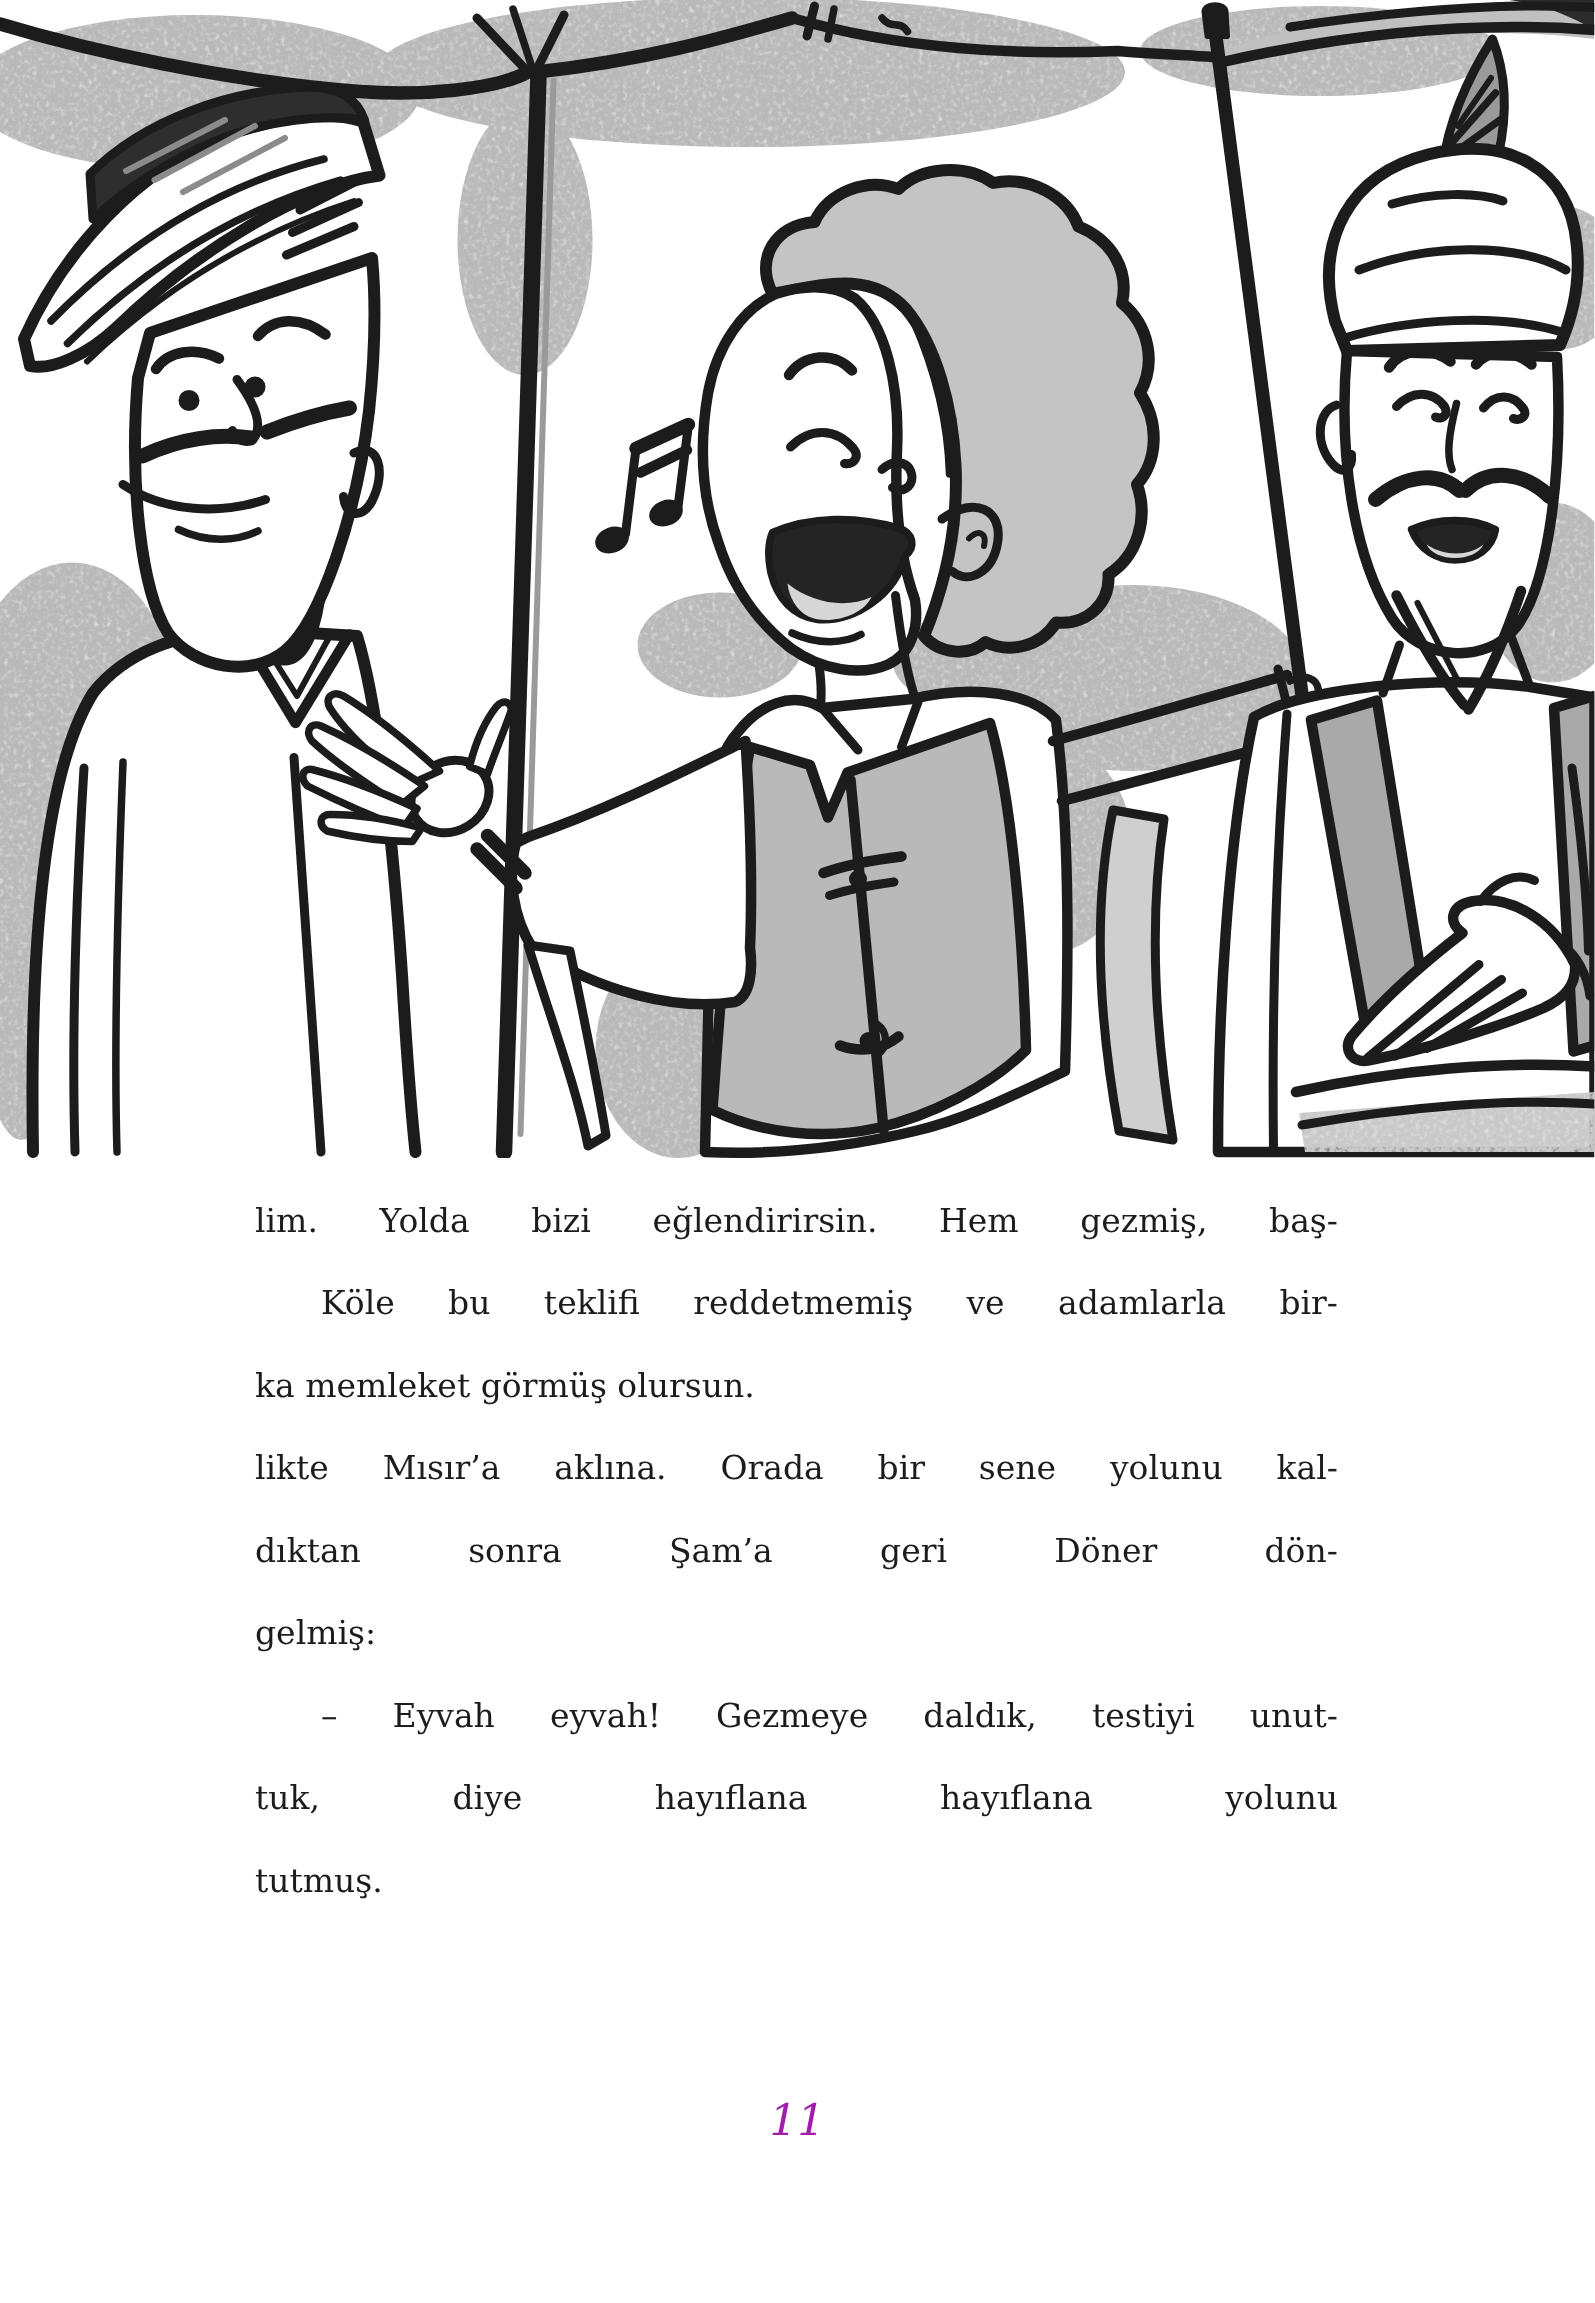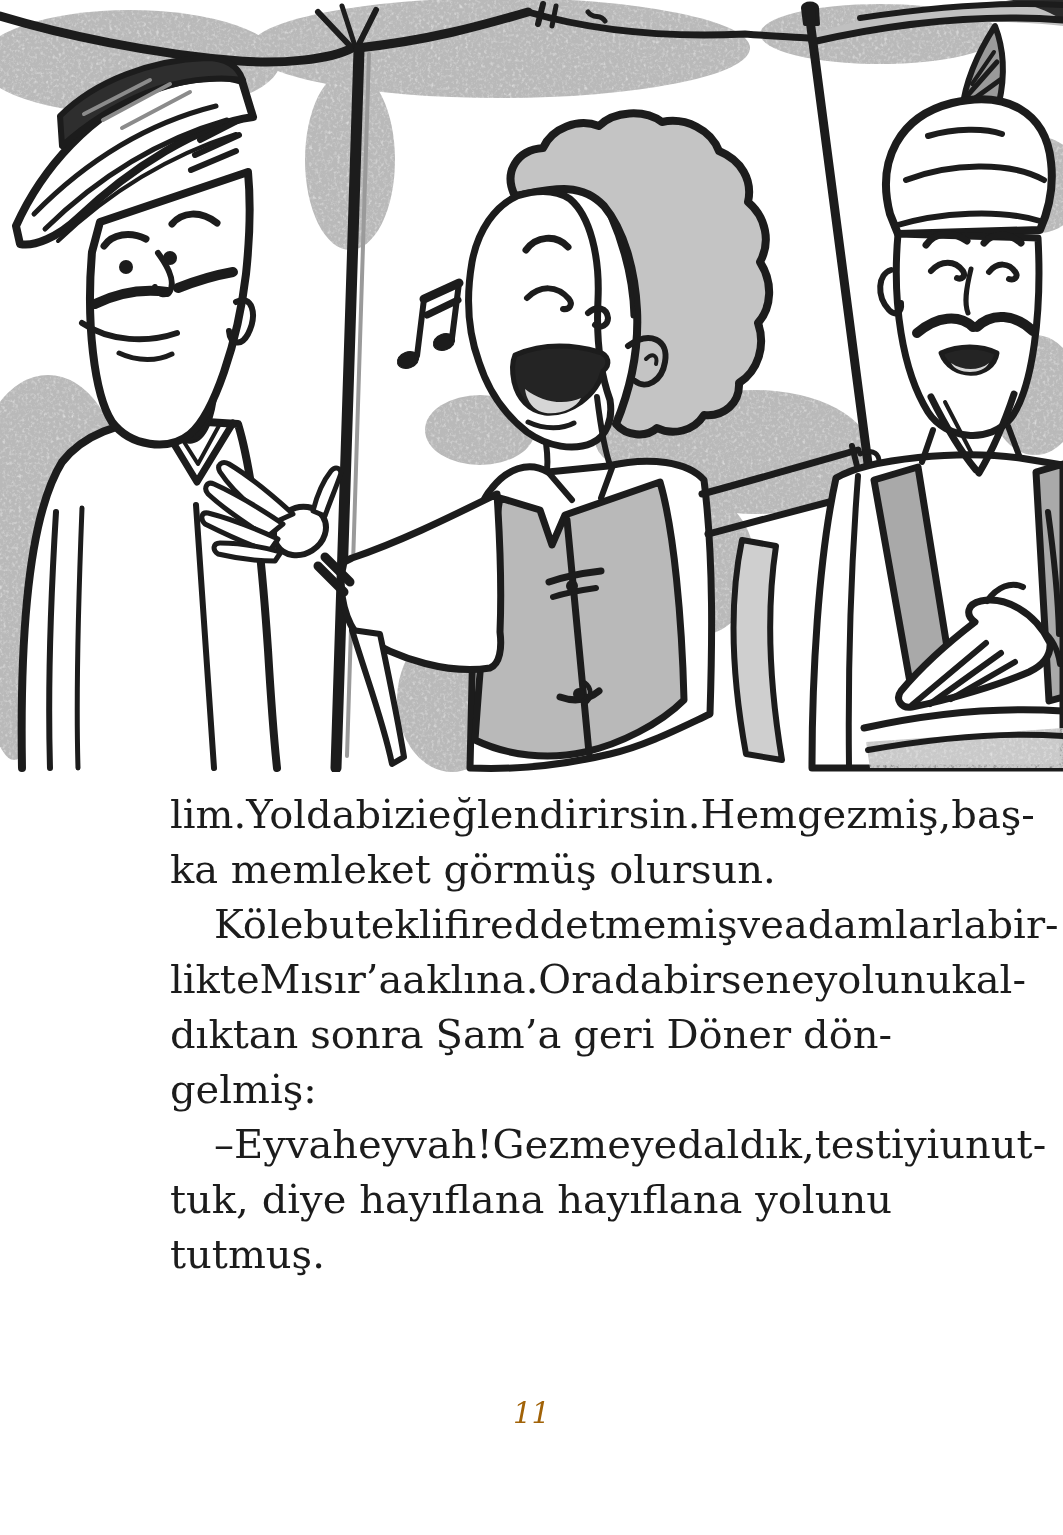--- a/index.html
+++ b/index.html
@@ -1,28 +1,28 @@
 <!DOCTYPE html>
 <html><head>
 <meta charset="utf-8">
 <style>
   html,body { margin:0; padding:0; background:#ffffff; }
   .page {
     position:relative; width:1063px; height:1535px; background:#ffffff;
     font-family:"DejaVu Serif", serif; overflow:hidden;
   }
   .illustration { position:absolute; top:0; left:0; width:1063px; height:772px; }
-  .text-block { position:absolute; top:787px; left:170px; width:722px; color:#1c1c1c; font-size:40px; }
+  .text-block { position:absolute; top:787px; left:170px; width:722px; color:#1c1c1c; font-size:22px; }
   .line { height:55px; line-height:55px; text-align:left; white-space:nowrap; }
   .line.justify { display:flex; justify-content:space-between; white-space:normal; }
   .line.indent { padding-left:44px; }
   .line.justify.indent { width:678px; }
   .page-number {
     position:absolute; top:1396px; left:0; width:1063px; text-align:center;
-    font-style:italic; font-size:29px; color:#a16207;
+    font-style:italic; font-size:29px; color:#a21caf;
   }
 </style>
 </head>
 <body>
 
 <div class="page">
 
   <svg class="illustration" viewBox="0 0 1063 772" xmlns="http://www.w3.org/2000/svg">
     <defs>
       <filter id="grain" x="-20%" y="-20%" width="140%" height="140%">
@@ -217,30 +217,30 @@
   <div class="text-block" id="story-text">
       <div class="line justify">
         <span>lim.</span>
         <span>Yolda</span>
         <span>bizi</span>
         <span>eğlendirirsin.</span>
         <span>Hem</span>
         <span>gezmiş,</span>
         <span>baş-</span>
       </div>
-      <div class="line">ka memleket görmüş olursun.</div>
       <div class="line indent justify">
         <span>Köle</span>
         <span>bu</span>
         <span>teklifi</span>
         <span>reddetmemiş</span>
         <span>ve</span>
         <span>adamlarla</span>
         <span>bir-</span>
       </div>
+      <div class="line">ka memleket görmüş olursun.</div>
       <div class="line justify">
         <span>likte</span>
         <span>Mısır’a</span>
         <span>aklına.</span>
         <span>Orada</span>
         <span>bir</span>
         <span>sene</span>
         <span>yolunu</span>
         <span>kal-</span>
       </div>

